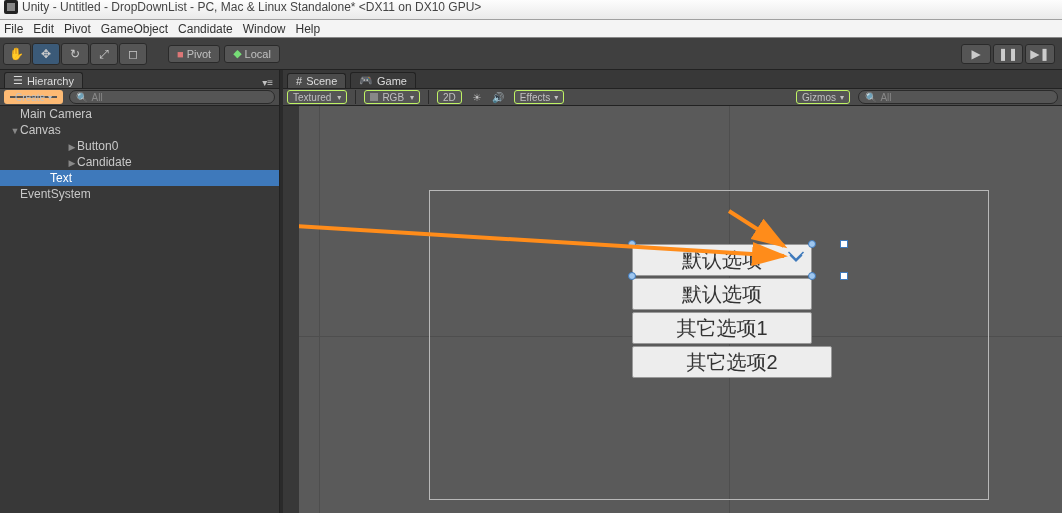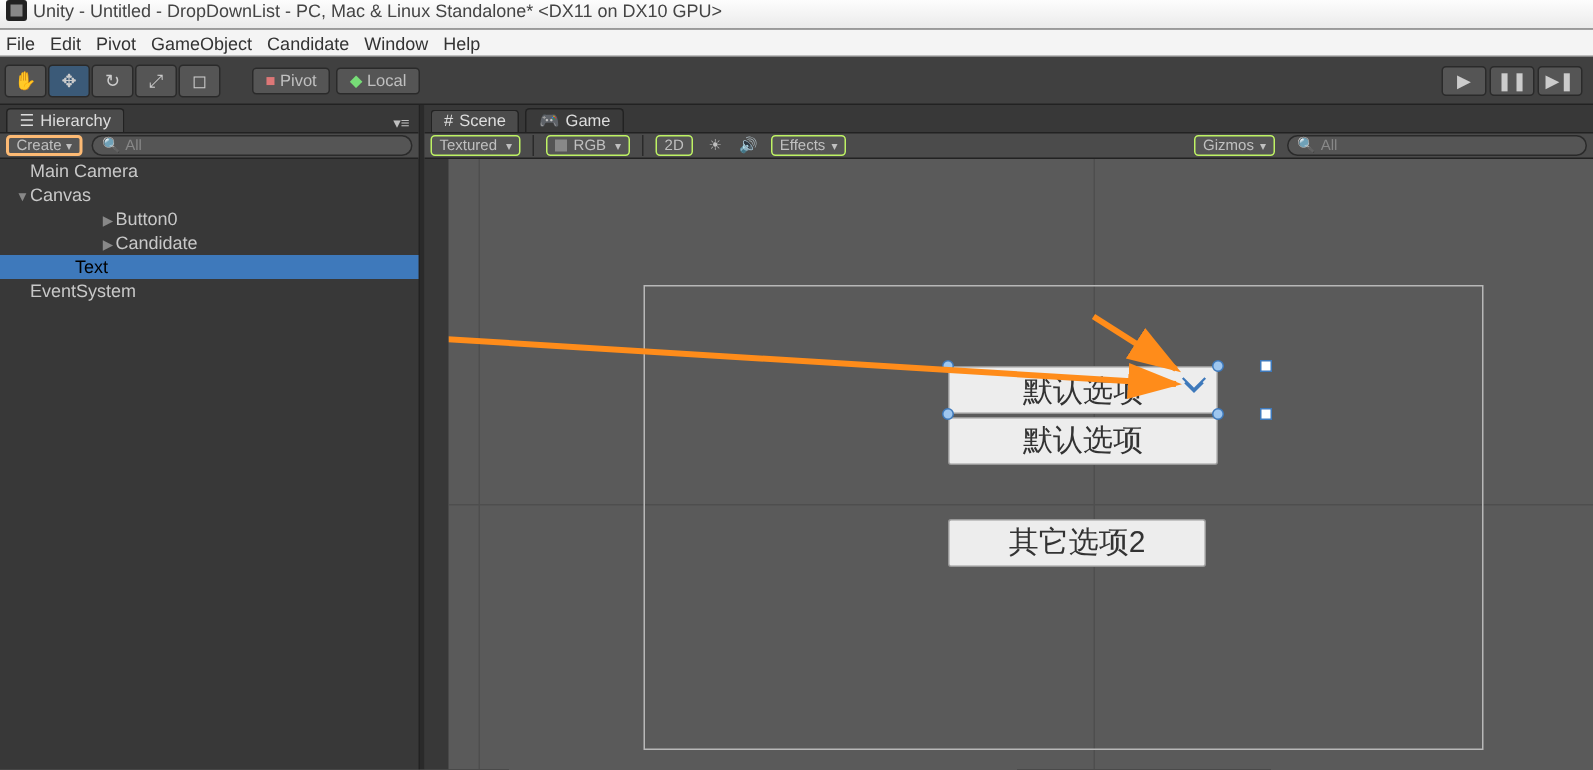--- a/index.html
+++ b/index.html
@@ -17,27 +17,27 @@
   .toggle + .toggle { margin-left:4px; }
   .spacer { flex:1; }
   .play-group{ display:flex; gap:2px; margin-right:4px;}
   .play-btn{ width:30px; height:20px; background:#555; border:1px solid #2a2a2a; border-radius:3px; display:flex; align-items:center; justify-content:center; color:#ccc;}
   .main { display:flex; height:443px; }
   .panel-h { width:280px; background:#383838; border-right:1px solid #222; display:flex; flex-direction:column; }
   .tab-row{ height:18px; background:#383838; display:flex; align-items:flex-end; padding-left:4px;}
   .tab{ background:#4b4b4b; border:1px solid #222; border-bottom:none; border-radius:3px 3px 0 0; padding:1px 8px; font-size:11px; color:#ddd; display:flex; align-items:center; gap:4px;}
   .tab-row .menu-icon{ margin-left:auto; margin-right:6px; font-size:10px; }
   .subbar{ height:18px; background:#4b4b4b; border-top:1px solid #222; border-bottom:1px solid #222; display:flex; align-items:center; padding:0 4px; gap:6px; font-size:11px;}
-  .subbar .dropdown{ background:#555; border:2px solid #fdba74; border-radius:3px; padding:0 5px; height:14px; display:flex; align-items:center; font-size:10px;}
+  .subbar .dropdown{ background:#555; border:6px solid #fdba74; border-radius:3px; padding:0 5px; height:14px; display:flex; align-items:center; font-size:10px;}
   .subbar .search{ flex:1; background:#555; border:1px solid #2a2a2a; border-radius:8px; height:14px; padding:0 6px; display:flex; align-items:center; font-size:10px; color:#888;}
   .search .mag{ font-size:10px; margin-right:3px;}
   .tree{ flex:1; padding:0 0; position:relative;}
   .tree-item{ height:16px; line-height:16px; padding-left:10px; font-size:12px; color:#c8c8c8; white-space:nowrap;}
   .tree-item .arrow{ display:inline-block; width:10px; text-align:center; font-size:9px; color:#888;}
-  .tree-item.selected{ background:#3e79bb; color:#000000;}
+  .tree-item.selected{ background:#3e79bb; color:#ffffff;}
   .indent1{ padding-left:10px;} .indent2{ padding-left:20px;} .indent3{ padding-left:30px;margin-left:37px;} .indent4{ padding-left:40px;}
   .scene-area{ flex:1; display:flex; flex-direction:column; background:#383838;}
   .scene-tabs{ height:18px; display:flex; align-items:flex-end; padding-left:4px; gap:0px; background:#383838;}
   .scene-sub{ height:18px; background:#4b4b4b; border-top:1px solid #222; border-bottom:1px solid #222; display:flex; align-items:center; padding:0 4px; gap:8px; font-size:11px;}
   .scene-sub .dd{ background:#555; border:1px solid #bef264; border-radius:3px; padding:0 5px; height:14px; display:flex; align-items:center; font-size:10px;}
   .scene-sub .sep{ width:1px; height:14px; background:#2a2a2a;}
   .scene-sub .ico{ width:14px; height:14px; display:flex; align-items:center; justify-content:center; font-size:10px;}
   .viewport{ flex:1; background:#5a5a5a; position:relative; overflow:hidden;margin-left:16px;}
   .gridline-v{ position:absolute; top:0; bottom:0; width:1px; background:#4e4e4e;}
   .gridline-h{ position:absolute; left:0; right:0; height:1px; background:#4e4e4e;}
@@ -171,21 +171,22 @@
 
       <div class="dd-selected" style="left:333px; top:138px; width:180px;">
         <span>默认选项</span>
         <span class="tick">
           <svg width="18" height="18" viewBox="0 0 24 24">
               <path fill="none" stroke="#3e79bb" stroke-width="2" d="M4 8 L12 16 L20 8 M2 4 L12 14 L22 4"></path>
             </svg>
         </span>
       </div>
       <div class="dd-box" style="left:333px; top:172px; width:180px;"><span>默认选项</span></div>
-      <div class="dd-box" style="left:333px; top:240px; width:172px;"><span>其它选项2</span></div>
+      <div class="dd-box" style="left:333px; top:206px; width:180px;"><span>其它选项1</span></div>
+      <div class="dd-box" style="left:333px; top:240px; width:200px;"><span>其它选项2</span></div>
 
       <div class="handle" style="left:333px; top:138px;"></div>
       <div class="handle" style="left:513px; top:138px;"></div>
       <div class="handle" style="left:333px; top:170px;"></div>
       <div class="handle" style="left:513px; top:170px;"></div>
       <div class="handle sq" style="left:545px; top:138px;"></div>
       <div class="handle sq" style="left:545px; top:170px;"></div>
 
       <svg class="annot" width="779" height="407">
         <defs>

